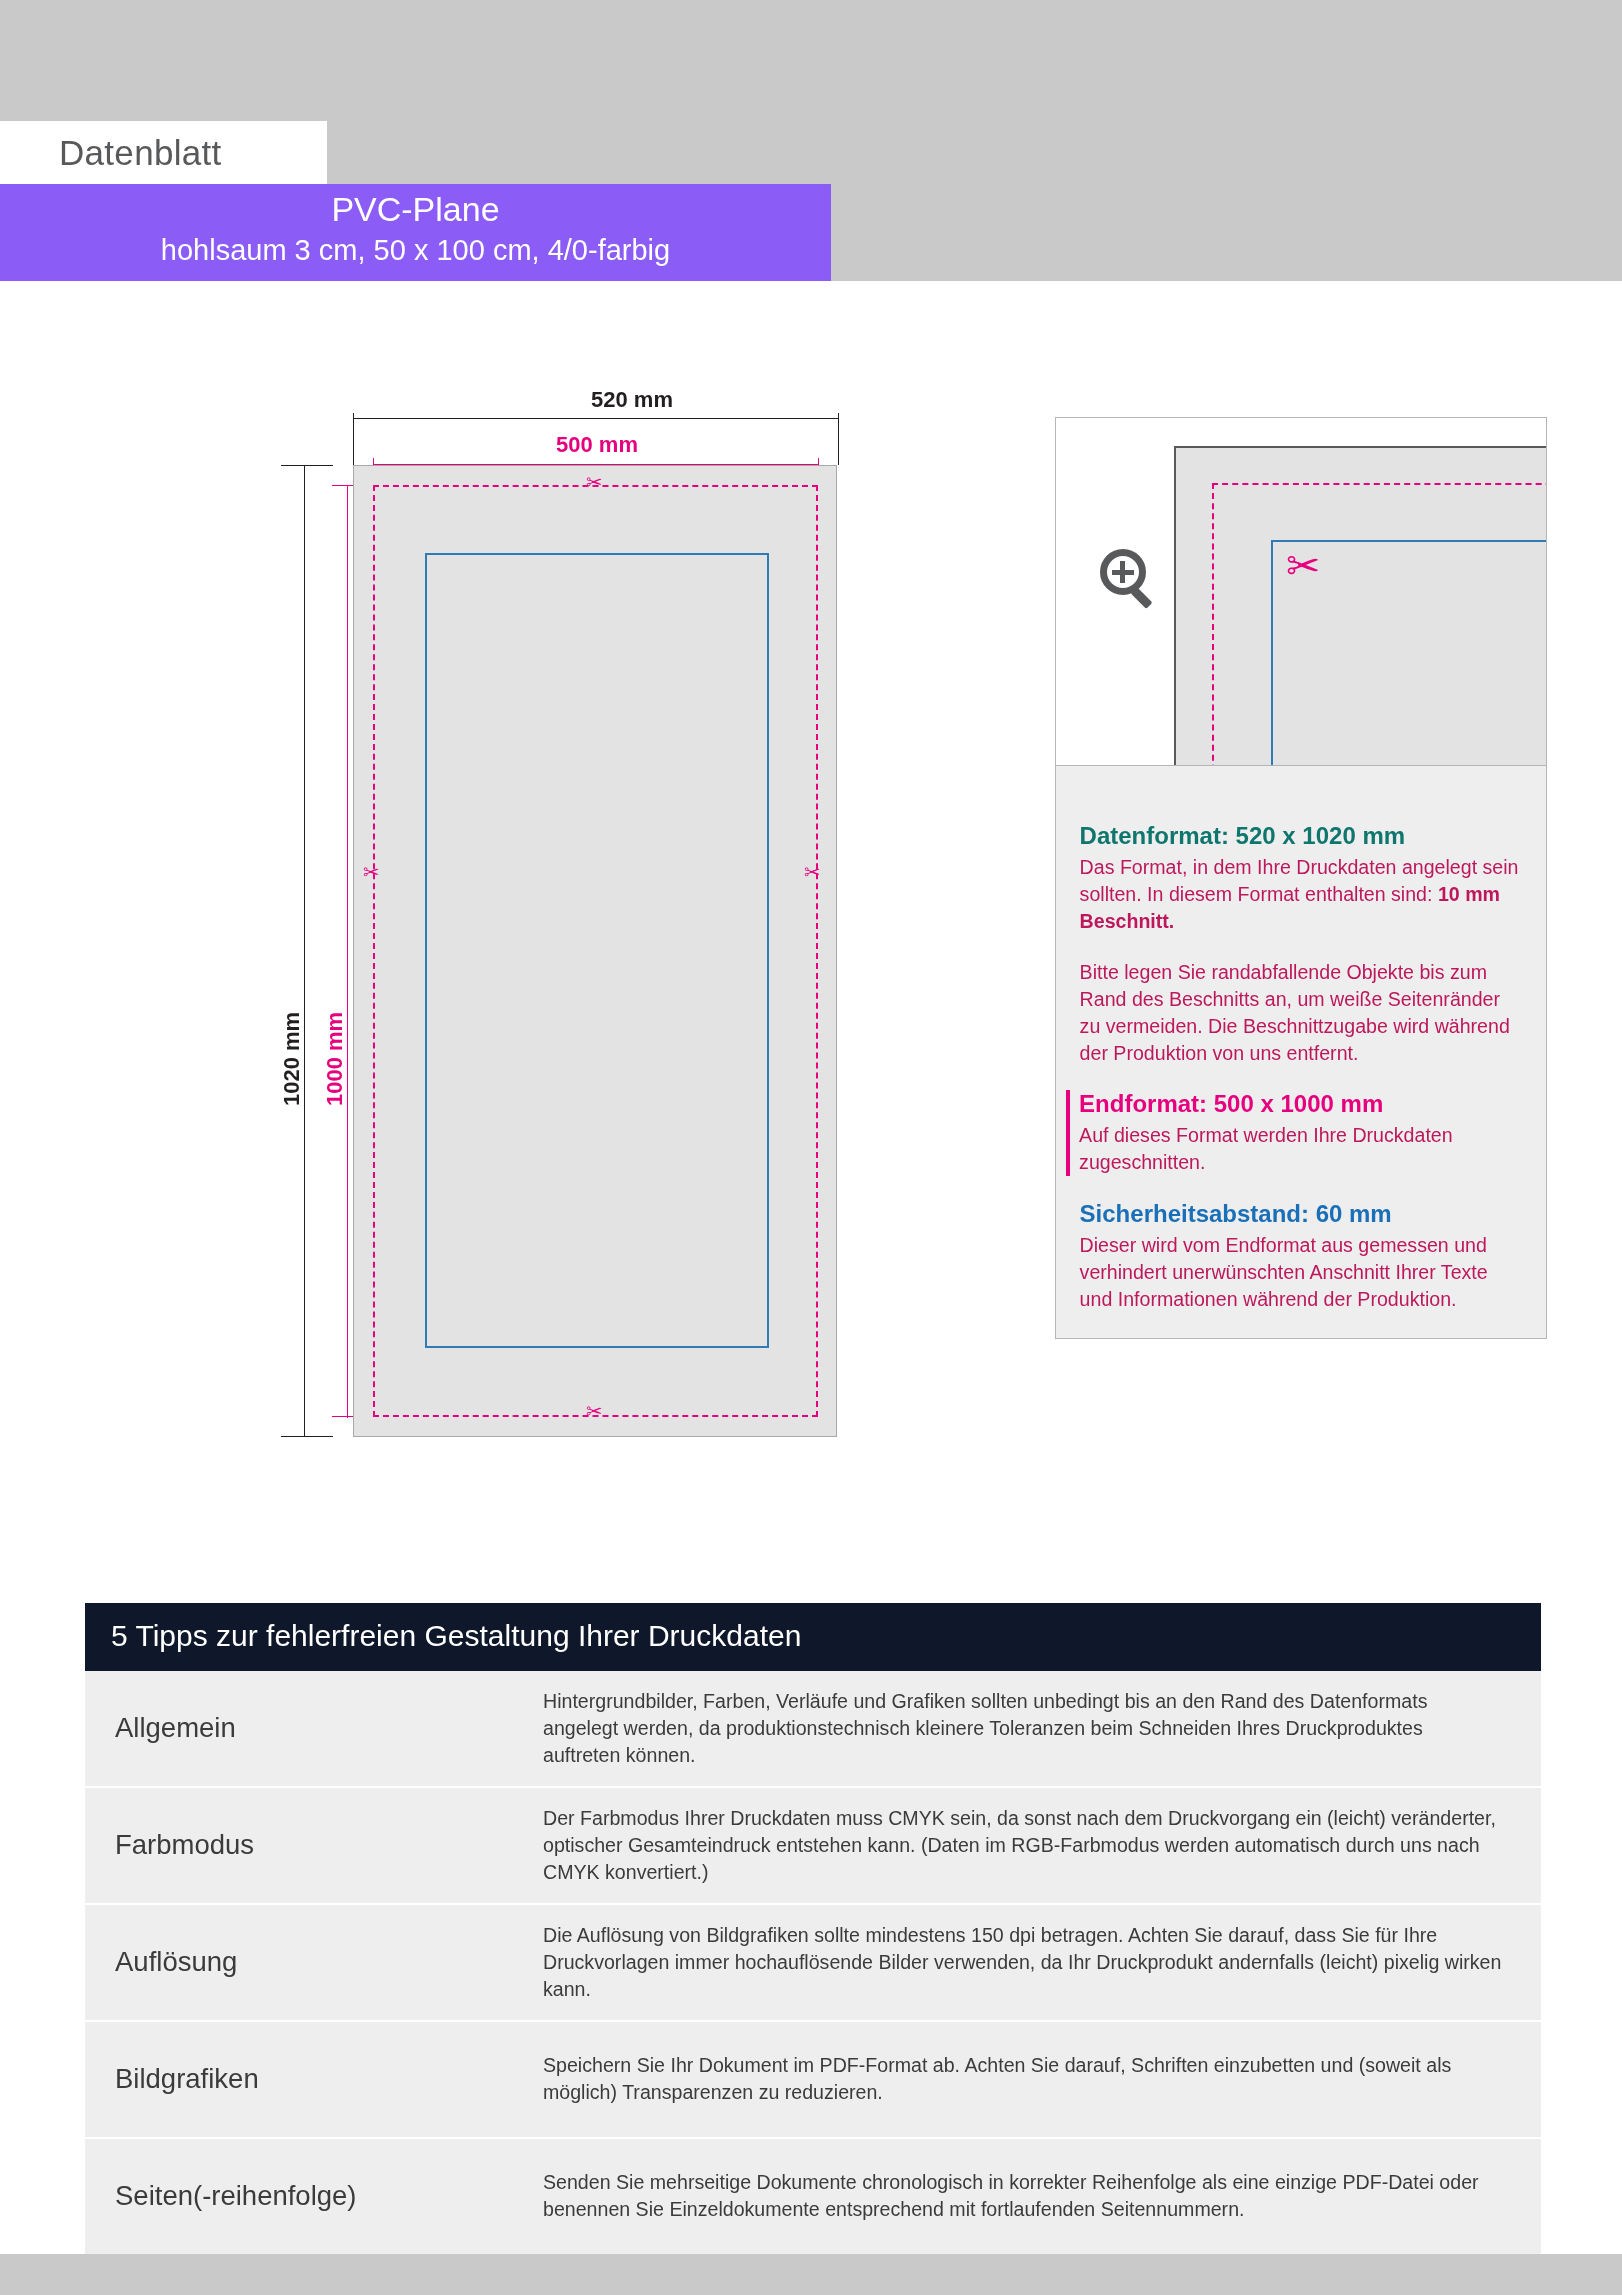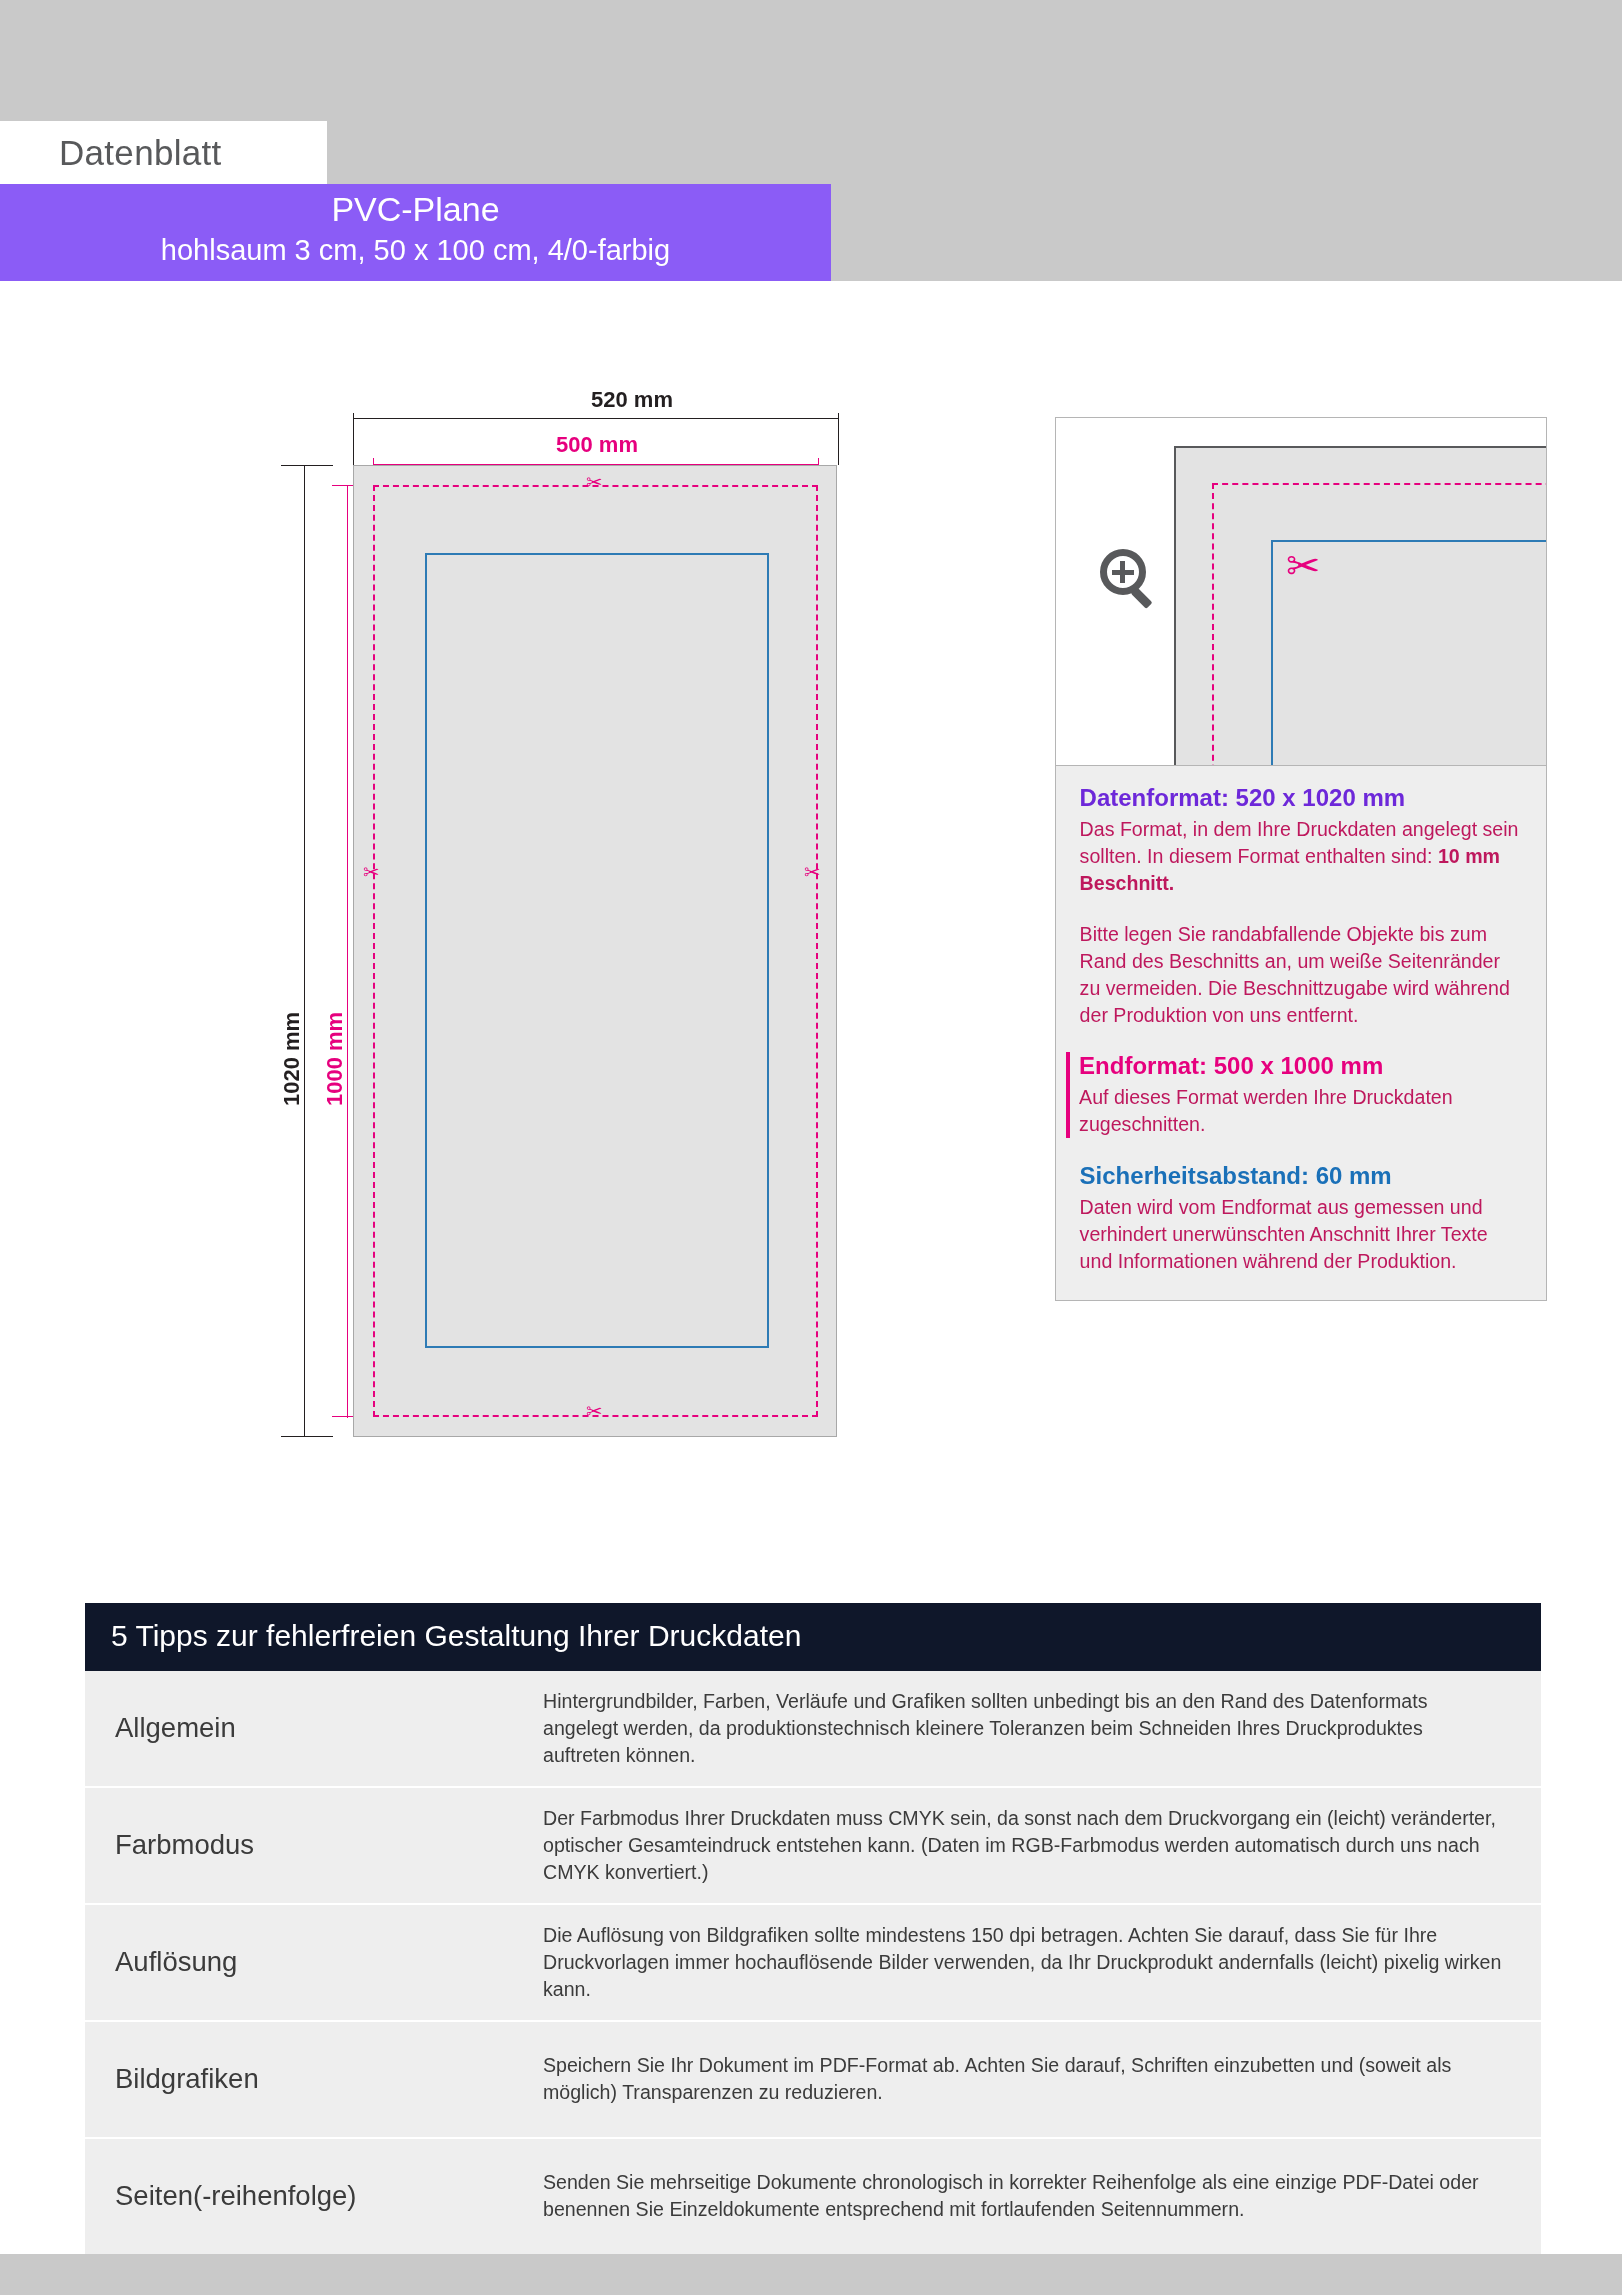--- a/index.html
+++ b/index.html
@@ -199,21 +199,21 @@
   }
 
   .info-text {
     padding: 18.3px 23.6px 25px 23.6px;
   }
   .info-h {
     font-size: 24px;
     font-weight: bold;
     margin: 0 0 3.9px 0;
   }
-  .info-h.grey { color: #6d28d9; }
+  .info-h.grey { color: #0f766e; margin-top: 38px; }
   .info-h.magenta { color: #e6007e; }
   .info-h.blue { color: #1a70b8; }
   .info-p {
     font-size: 19.6px;
     line-height: 27px;
     color: #be185d;
     margin: 0;
   }
   .info-p b { font-weight: bold; }
   .info-gap { height: 23.6px; }
@@ -346,21 +346,21 @@
 
     <div class="bar-magenta">
       <div class="info-h magenta">Endformat: 500 x 1000 mm</div>
       <p class="info-p">Auf dieses Format werden Ihre Druckdaten zugeschnitten.</p>
     </div>
 
     <div class="info-gap"></div>
 
     <div>
       <div class="info-h blue">Sicherheitsabstand: 60 mm</div>
-      <p class="info-p">Daten wird vom Endformat aus gemessen und verhindert unerwünschten Anschnitt Ihrer Texte und Informationen während der Produktion.</p>
+      <p class="info-p">Dieser wird vom Endformat aus gemessen und verhindert unerwünschten Anschnitt Ihrer Texte und Informationen während der Produktion.</p>
     </div>
   </div>
 </div>
 
 <div class="tips">
   <div class="tips-header">5 Tipps zur fehlerfreien Gestaltung Ihrer Druckdaten</div>
 
   <div class="tip-row">
     <div class="tip-label">Allgemein</div>
     <div class="tip-body">Hintergrundbilder, Farben, Verläufe und Grafiken sollten unbedingt bis an den Rand des Datenformats angelegt werden, da produktionstechnisch kleinere Toleranzen beim Schneiden Ihres Druckproduktes auftreten können.</div>

